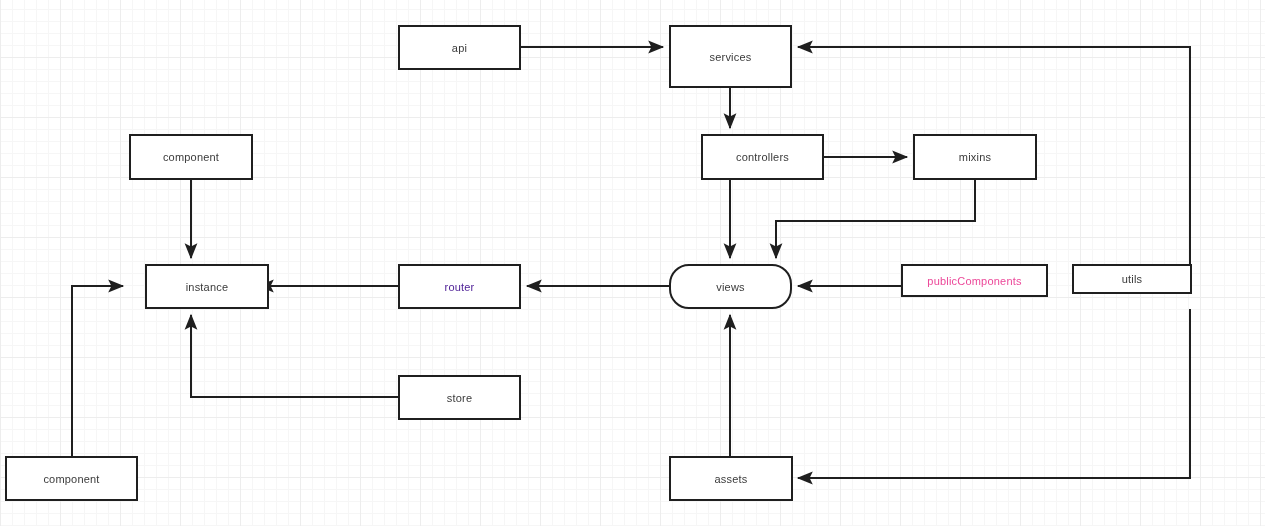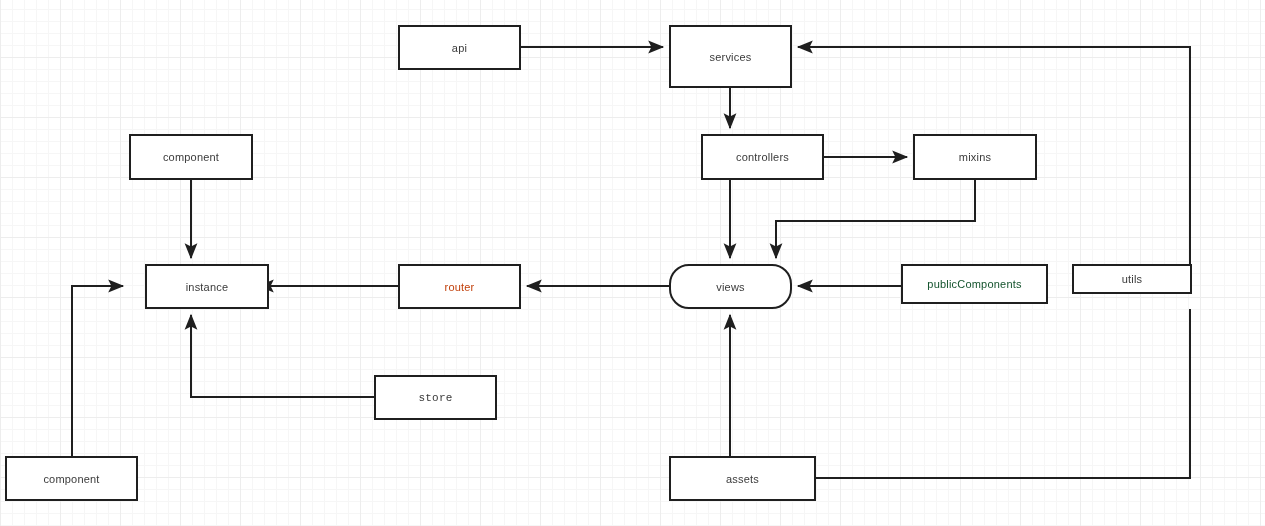--- a/index.html
+++ b/index.html
@@ -96,36 +96,36 @@
       </div>
       <div class="node" style="left: 669px; top: 134px; width: 123px; height: 46px; border-color: rgb(31, 31, 31); background: rgb(255, 255, 255); color: rgb(58, 58, 58); margin-left: 32px;">
         <span class="node-label">controllers</span>
       </div>
       <div class="node" style="left: 913px; top: 134px; width: 124px; height: 46px; border-color: rgb(31, 31, 31); background: rgb(255, 255, 255); color: rgb(58, 58, 58);">
         <span class="node-label">mixins</span>
       </div>
       <div class="node" style="left: 129px; top: 264px; width: 124px; height: 45px; border-color: rgb(31, 31, 31); background: rgb(255, 255, 255); color: rgb(58, 58, 58); margin-left: 16px;">
         <span class="node-label">instance</span>
       </div>
-      <div class="node" style="left: 398px; top: 264px; width: 123px; height: 45px; border-color: rgb(31, 31, 31); background: rgb(255, 255, 255); color: #c2410c;">
+      <div class="node" style="left: 398px; top: 264px; width: 123px; height: 45px; border-color: rgb(31, 31, 31); background: rgb(255, 255, 255); color: #4c1d95;">
         <span class="node-label">router</span>
       </div>
       <div class="node" style="left: 669px; top: 264px; width: 123px; height: 45px; border-color: rgb(31, 31, 31); background: rgb(255, 255, 255); color: rgb(58, 58, 58); border-radius: 20px;">
         <span class="node-label">views</span>
       </div>
-      <div class="node" style="left: 901px; top: 264px; width: 147px; height: 40px; border-color: rgb(31, 31, 31); background: rgb(255, 255, 255); color: #14532d; text-align: right;">
+      <div class="node" style="left: 901px; top: 264px; width: 147px; height: 33px; border-color: rgb(31, 31, 31); background: rgb(255, 255, 255); color: #ec4899; text-align: right;">
         <span class="node-label">publicComponents</span>
       </div>
       <div class="node" style="left: 1072px; top: 264px; width: 120px; height: 30px; border-color: rgb(31, 31, 31); background: rgb(255, 255, 255); color: rgb(58, 58, 58);">
         <span class="node-label">utils</span>
       </div>
-      <div class="node" style="left: 374px; top: 375px; width: 123px; height: 45px; border-color: rgb(31, 31, 31); background: rgb(255, 255, 255); color: rgb(58, 58, 58); font-family: Liberation Mono, monospace;">
+      <div class="node" style="left: 398px; top: 375px; width: 123px; height: 45px; border-color: rgb(31, 31, 31); background: rgb(255, 255, 255); color: rgb(58, 58, 58);">
         <span class="node-label">store</span>
       </div>
       <div class="node" style="left: 5px; top: 456px; width: 133px; height: 45px; border-color: rgb(31, 31, 31); background: rgb(255, 255, 255); color: rgb(58, 58, 58);">
         <span class="node-label">component</span>
       </div>
-      <div class="node" style="left: 669px; top: 456px; width: 147px; height: 45px; border-color: rgb(31, 31, 31); background: rgb(255, 255, 255); color: rgb(58, 58, 58);">
+      <div class="node" style="left: 669px; top: 456px; width: 124px; height: 45px; border-color: rgb(31, 31, 31); background: rgb(255, 255, 255); color: rgb(58, 58, 58);">
         <span class="node-label">assets</span>
       </div>
     </div>
 
 </div>
 
 </body></html>

